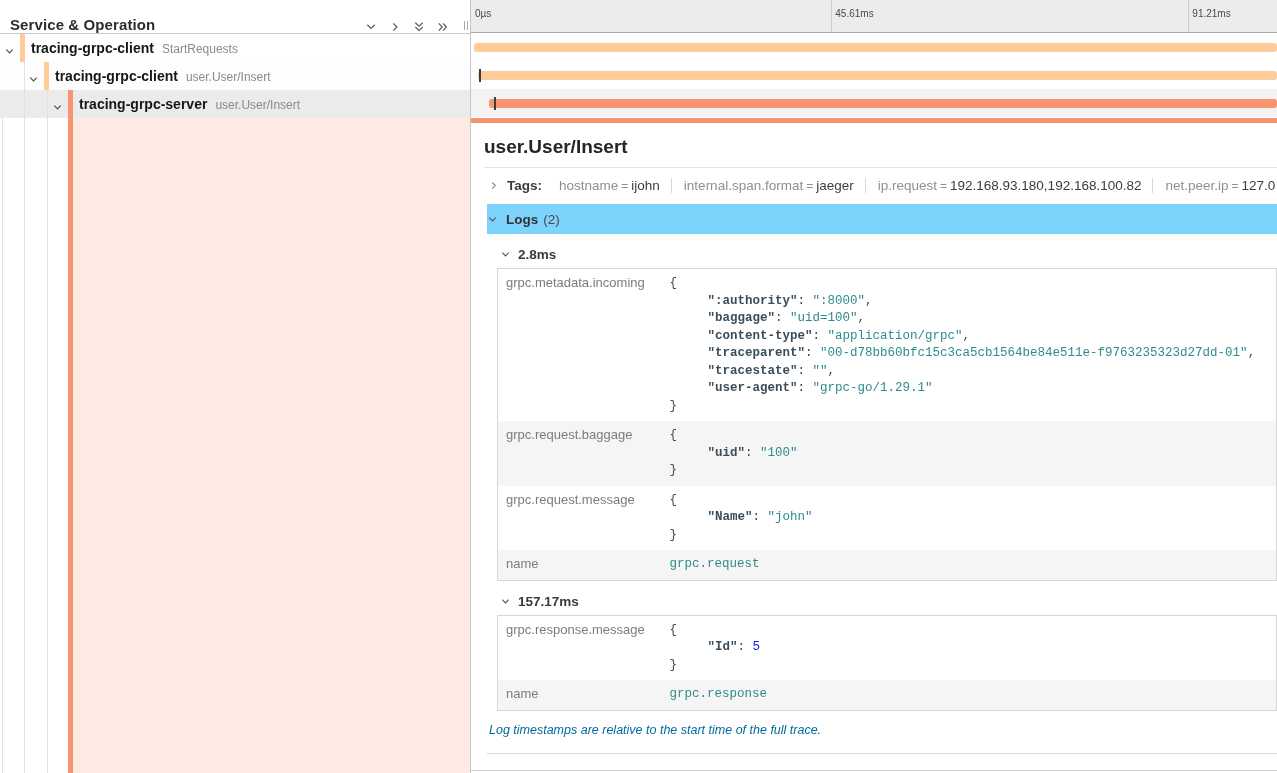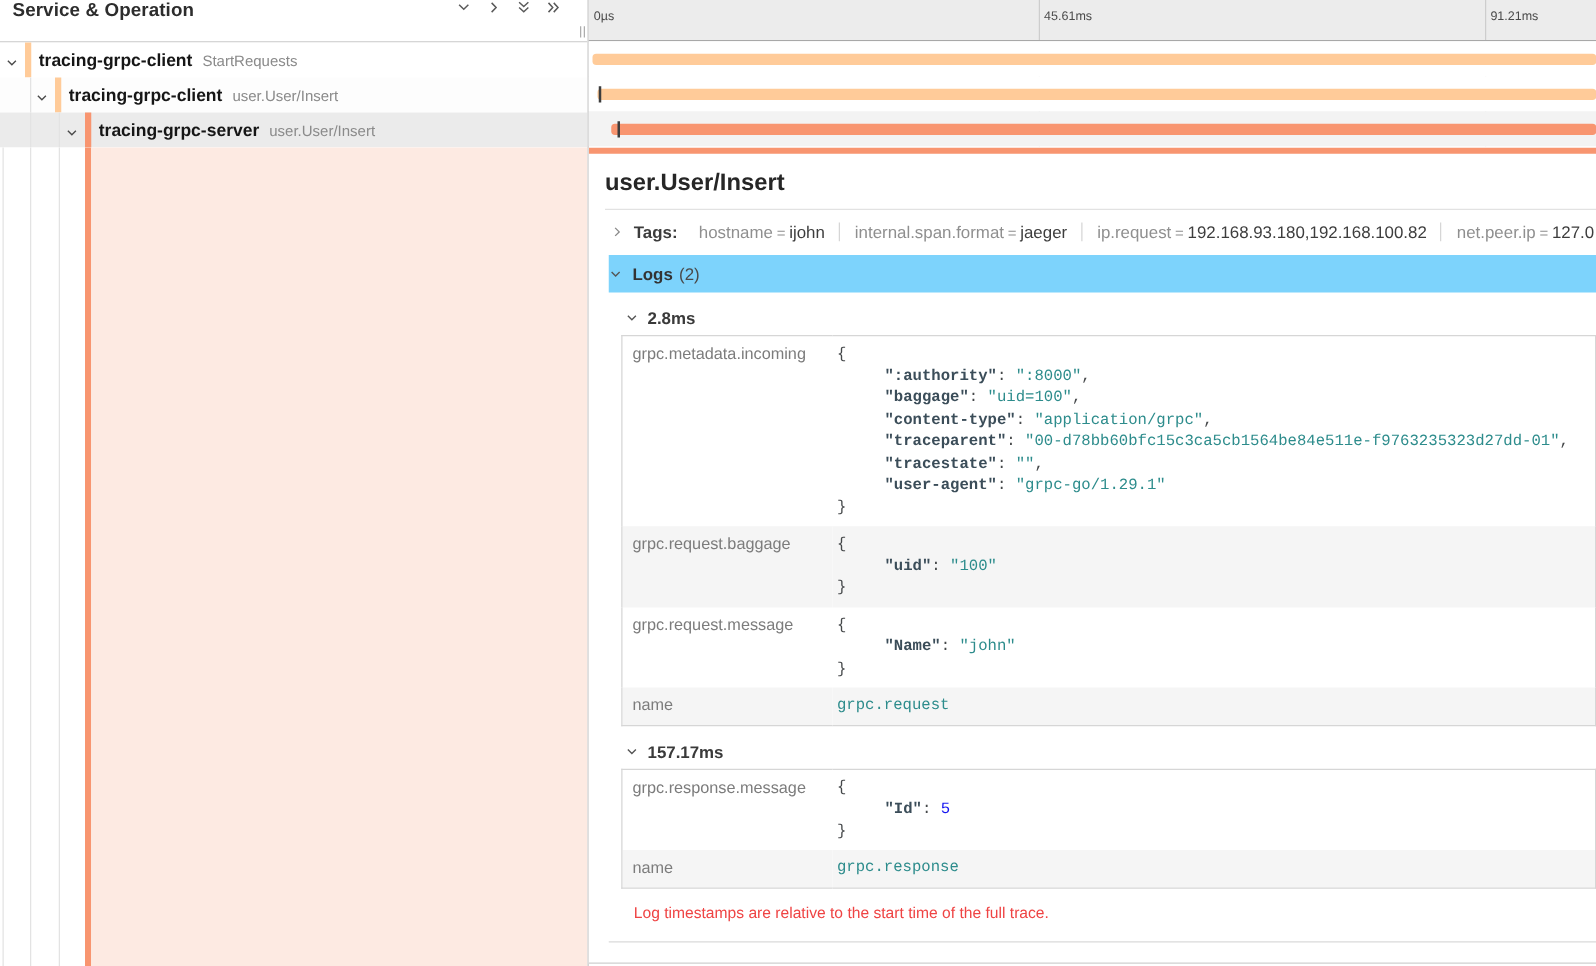--- a/index.html
+++ b/index.html
@@ -6,21 +6,21 @@
   html,body { margin:0; padding:0; }
   body {
     width:1277px; height:773px; overflow:hidden; position:relative;
     font-family:"Liberation Sans", sans-serif; background:#fff;
     --c-client:#FFCB99; --c-server:#F89570; --c-tint:#FDEAE2;
     --j-str:#2D8C8C; --j-num:#1414F0; --j-key:#3B4D59;
   }
 
   
   #left-panel { position:absolute; left:0; top:0; width:470px; height:773px; background:#fff; }
-  #lp-header { height:34px; border-bottom:1px solid #c9c9c9; display:flex; align-items:flex-start; position:relative; background:#fff; }
+  #lp-header { height:34px; border-bottom:1px solid #c9c9c9; display:flex; align-items:flex-end; position:relative; background:#fff; }
   #lp-title { font-size:15px; font-weight:bold; color:#2d2d2d; margin-left:10px; flex:1; letter-spacing:.1px; }
   #lp-icons { display:flex; align-items:center; gap:10px; margin-right:20px; }
   #lp-icons svg { display:block; cursor:pointer; }
   #col-grip { position:absolute; right:2px; top:21px; display:flex; gap:2px; cursor:col-resize; }
   #col-grip i { display:block; width:1px; height:9px; background:#adadad; }
 
   .tree-row { position:relative; height:28px; cursor:pointer; }
   .tree-row .guide { position:absolute; top:0; bottom:0; width:1px; background:#e3e3e3; }
   .tree-row .chev { position:absolute; top:9px; }
   .tree-row .stripe { position:absolute; top:0; bottom:0; width:5px; }
@@ -68,21 +68,21 @@
   .log-entry-header { display:flex; align-items:center; margin:13px 0 6px 13px; font-size:13.5px; font-weight:bold; color:#3a3a3a; cursor:pointer; }
   .log-entry-header svg { margin-right:7px; }
   .kv-table { margin-left:10px; width:calc(100% - 10px); border:1px solid #d6d6d6; border-collapse:collapse; }
   .kv-table tr:nth-child(even) { background:#f5f5f5; }
   .kv-key { width:168px; min-width:168px; color:#7c7c7c; font-size:13px; padding:6px 8px; vertical-align:top; text-align:left; font-weight:normal; }
   .kv-val { font-family:"Liberation Mono", monospace; font-size:12.5px; line-height:17.5px; padding:6px 8px 6px 4px; vertical-align:top; color:#45484a; white-space:nowrap; }
   .json-indent { padding-left:38px; }
   .j-key { font-weight:bold; color:var(--j-key); }
   .j-str { color:var(--j-str); }
   .j-num { color:var(--j-num); }
-  #logs-footnote { margin:12px 0 14px 20px; font-size:12.5px; color:#ef4444; }
+  #logs-footnote { margin:12px 0 14px 2px; font-size:12.5px; color:#0369a1;font-style:italic; }
 </style>
 </head>
 <body style="--c-client: #FFCB99; --c-server: #F89570; --c-tint: #FDEAE2; --j-str: #2D8C8C; --j-num: #1414F0; --j-key: #3B4D59;">
 
 <div id="left-panel">
   <div id="lp-header">
     <span id="lp-title">Service &amp; Operation</span>
     <span id="lp-icons">
       <svg width="14" height="12" viewBox="0 0 12 12">
           <path d="M2.3 3.8 L6 7.4 L9.7 3.8" stroke="#5a5a5a" stroke-width="1.2" fill="none"></path>

